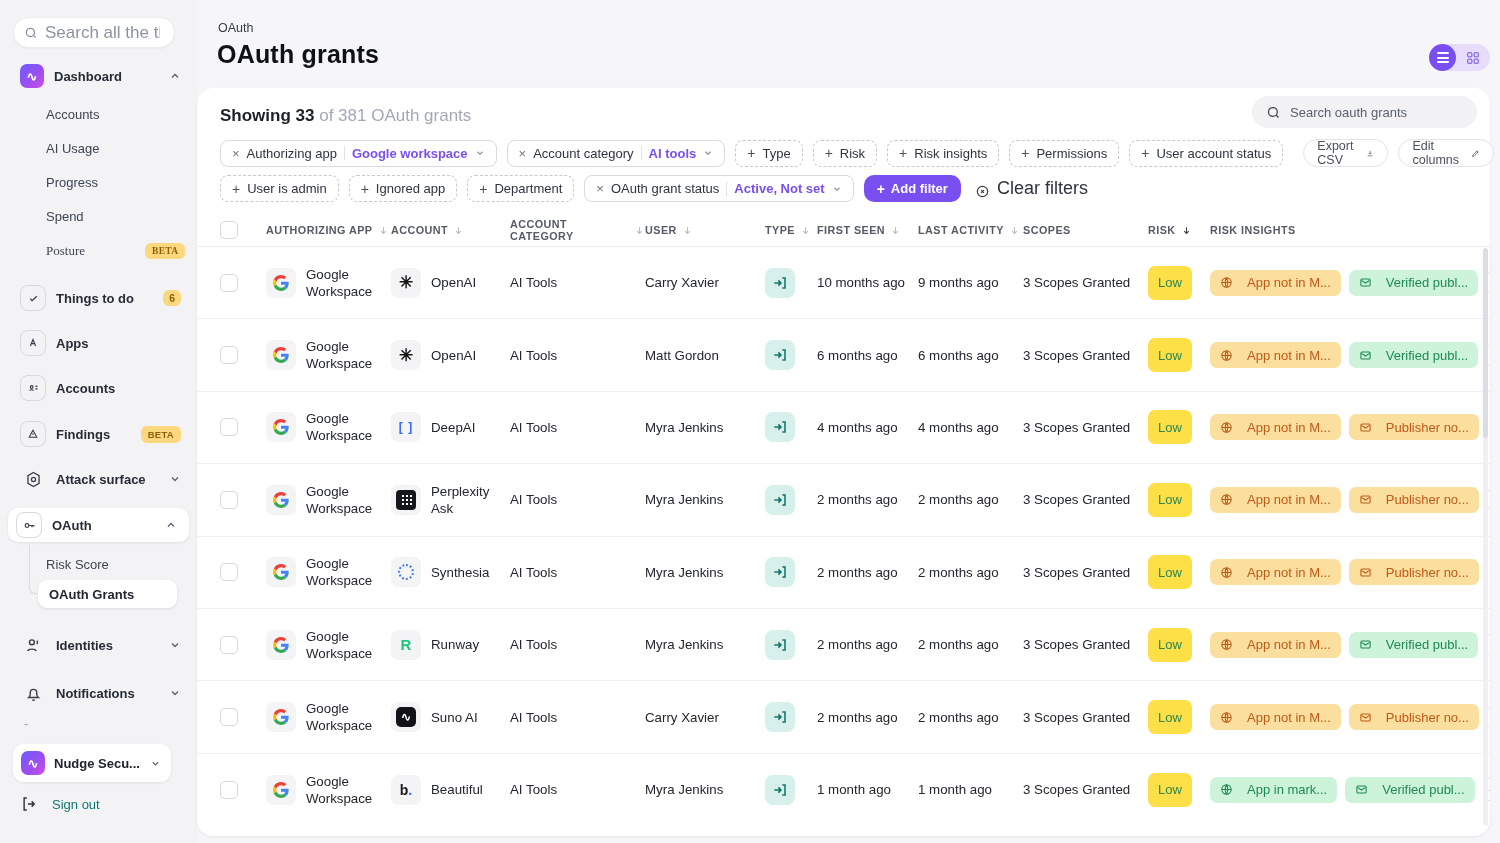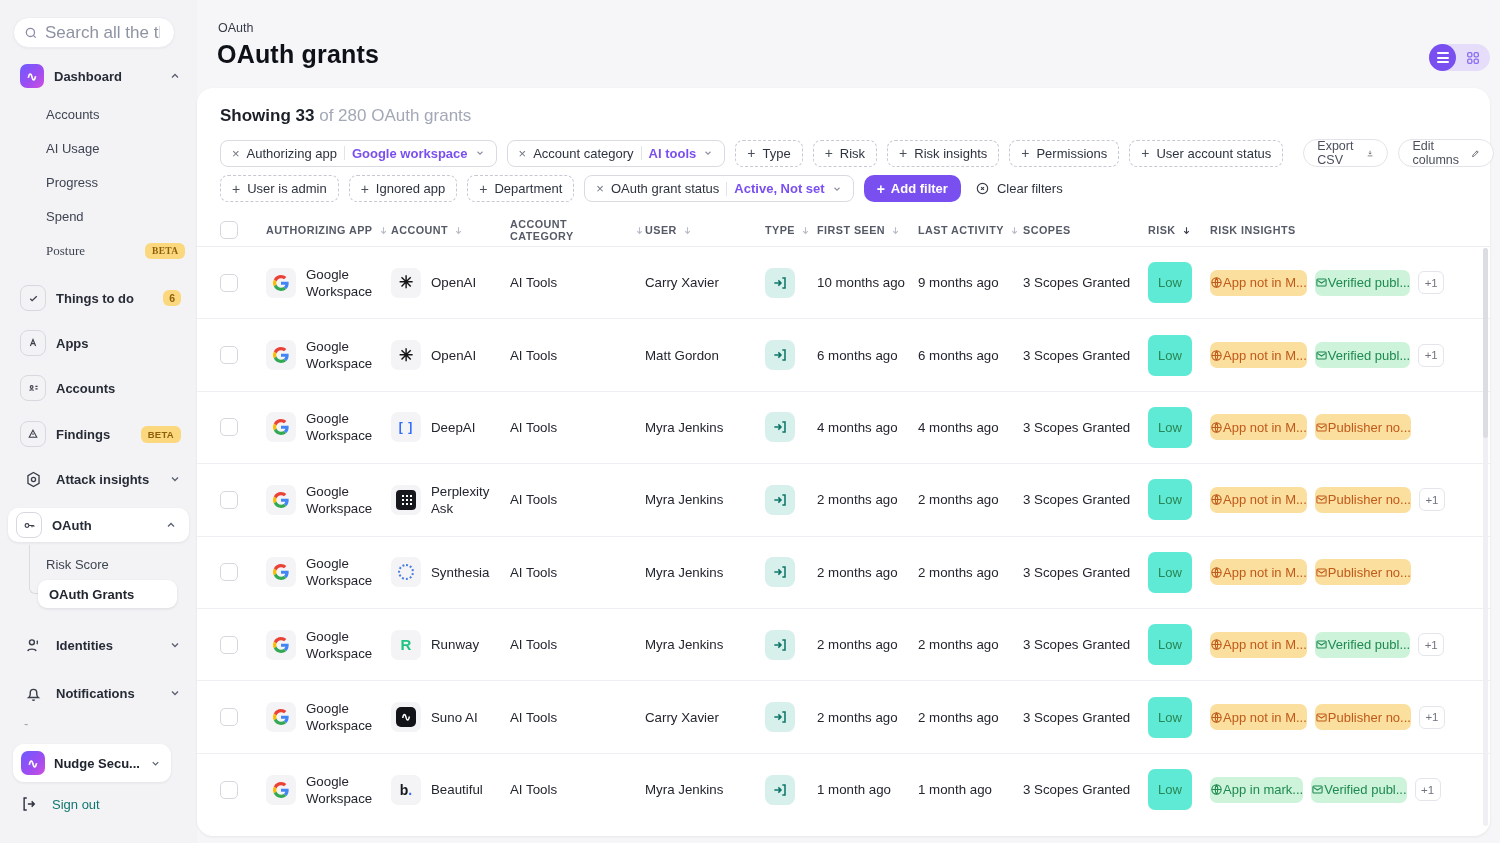--- a/index.html
+++ b/index.html
@@ -69,21 +69,21 @@
   .chip.active { border:1px solid #d9dae2; }
   .chip.dashed { border:1px dashed #c6c8d4; }
   .chip .x { color:#6f7482; font-size:13px; }
   .chip .plus { color:#4a4f5c; font-size:14px; }
   .chip .vdiv { width:1px; height:14px; background:#e2e3e9; }
   .chip .val { color:#7a4ff0; font-weight:700; }
   .chip .chev-sm { display:flex; color:#8b8fa0; }
   .btn-add-filter { height:27px; display:inline-flex; align-items:center; gap:6px; padding:0 13px; border-radius:10px;
     background:#7a4ff0; color:#fff; font-size:13px; font-weight:700; }
   .btn-add-filter .plus { color:#fff; font-size:14px; }
-  .clear-filters { display:inline-flex; align-items:flex-end; gap:7px; font-size:13px; color:#2e3340; margin-left:4px; }
+  .clear-filters { display:inline-flex; align-items:flex-end; gap:7px; font-size:18px; color:#2e3340; margin-left:4px; }
   .spacer { flex:1; }
   .btn-pill { height:28px; display:inline-flex; align-items:center; gap:8px; padding:0 13px; border-radius:999px;
     background:#fff; border:1px solid #e3e4ea; font-size:12.5px; color:#4b505c; }
 
   
   .tgrid { display:grid; grid-template-columns:46px 125px 119px 135px 120px 52px 101px 105px 125px 62px 1fr;
     align-items:center; padding-left:23px; padding-right:14px; }
   .thead { position:absolute; left:0; right:0; top:126px; height:33px; border-bottom:1px solid #ececf1; }
   .th { display:flex; align-items:center; gap:5px; font-size:10.8px; font-weight:700; letter-spacing:.45px;
     color:#555a66; text-transform:uppercase; }
@@ -103,24 +103,24 @@
   .ic-runway { font-size:15px; color:#1fc482; font-weight:700; }
   .g-perp { width:20px; height:20px; background:#15171c; border-radius:4px; display:flex; align-items:center; justify-content:center; }
   .g-perp i { display:block; width:11px; height:11px;
     background-image:radial-gradient(#fff 1px, transparent 1.2px); background-size:4px 4px; }
   .g-synth { width:16px; height:16px; border:2px dotted #4a7de0; border-radius:50%; }
   .g-suno { width:20px; height:20px; background:#121318; border-radius:5px; color:#fff; font-size:12px; font-weight:700;
     display:flex; align-items:center; justify-content:center; }
   .g-beaut { font-size:14px; font-weight:800; color:#15171c; }
   .g-beaut i { font-style:normal; color:#2f6bff; }
   .type-icon { width:30px; height:30px; border-radius:8px; background:#d8f0ec; display:flex; align-items:center; justify-content:center; }
-  .risk-badge { width:44px; height:41px; border-radius:7px; background:#5eead4; color:#2a8654; font-size:13px;
+  .risk-badge { width:44px; height:34px; border-radius:7px; background:#fde047; color:#2a8654; font-size:13px;
     display:flex; align-items:center; justify-content:center; }
   .insights-cell { gap:8px; }
-  .insight { height:26px; display:inline-flex; align-items:center; gap:0; padding:0 0; border-radius:7px;
+  .insight { height:26px; display:inline-flex; align-items:center; gap:14px; padding:0 10px; border-radius:7px;
     font-size:13px; white-space:nowrap; max-width:132px; overflow:hidden; }
   .insight.amber { background:#fbdf9e; color:#c05a1a; }
   .insight.green { background:#cdf3da; color:#1f8a50; }
   .insight .bicon { flex:0 0 auto; }
   .more-badge { height:23px; min-width:26px; padding:0 4px; border:1px solid #e4e5eb; border-radius:6px; background:#fff;
     color:#6f7480; font-size:11.5px; display:inline-flex; align-items:center; justify-content:center; }
   .vscroll { position:absolute; right:2px; top:160px; bottom:10px; width:5px; background:#f0f0f4; border-radius:3px; }
   .vscroll i { position:absolute; top:0; left:0; width:5px; height:190px; background:#dcdde3; border-radius:3px; display:block; }
 </style>
 </head>
@@ -197,21 +197,21 @@
     <span class="nav-label">Findings</span>
     <span class="beta-badge">BETA</span>
   </div>
   <div class="nav-row" style="top:464px;">
     <span class="bare-icon">
         <svg width="19" height="19" viewBox="0 0 24 24" fill="none" stroke="#3a3f4a" stroke-width="1.7">
           <path d="M12 3.2l7 4v9.6l-7 4-7-4V7.2z"></path>
           <circle cx="12" cy="12" r="2.6"></circle>
         </svg>
       </span>
-    <span class="nav-label">Attack insights</span>
+    <span class="nav-label">Attack surface</span>
     <span class="chev">
         <svg width="12" height="12" viewBox="0 0 24 24" fill="none" stroke="currentColor" stroke-width="2.6">
           <path d="M6 9l6 6 6-6"></path>
         </svg>
       </span>
   </div>
 
   <div class="selected-pill" style="top:508px;">
     <span class="icon-box">
         <svg width="15" height="15" viewBox="0 0 24 24" fill="none" stroke="#3a3f4a" stroke-width="1.9">
@@ -296,21 +296,28 @@
           <rect x="4" y="4" width="6.3" height="6.3" rx="2"></rect>
           <rect x="13.7" y="4" width="6.3" height="6.3" rx="2"></rect>
           <rect x="4" y="13.7" width="6.3" height="6.3" rx="2"></rect>
           <rect x="13.7" y="13.7" width="6.3" height="6.3" rx="2"></rect>
         </svg>
     </span>
   </div>
 
   <div class="card">
     <div class="summary">
-      <span>Showing 33</span><span class="muted"> of 280 OAuth grants</span>
+      <span>Showing 33</span><span class="muted"> of 381 OAuth grants</span>
+    </div>
+    <div class="card-search">
+      <svg width="15" height="15" viewBox="0 0 24 24" fill="none" stroke="#3e4450" stroke-width="2">
+          <circle cx="11" cy="11" r="7"></circle>
+          <path d="M20 20l-3.5-3.5"></path>
+        </svg>
+      <input placeholder="Search oauth grants" style="">
     </div>
 
     <div class="filter-row1">
       <span class="chip active">
         <span class="x">×</span>
         <span>Authorizing app</span>
         <span class="vdiv"></span>
         <span class="val">Google workspace</span>
         <span class="chev-sm">
             <svg width="10" height="10" viewBox="0 0 24 24" fill="none" stroke="currentColor" stroke-width="2.6">

